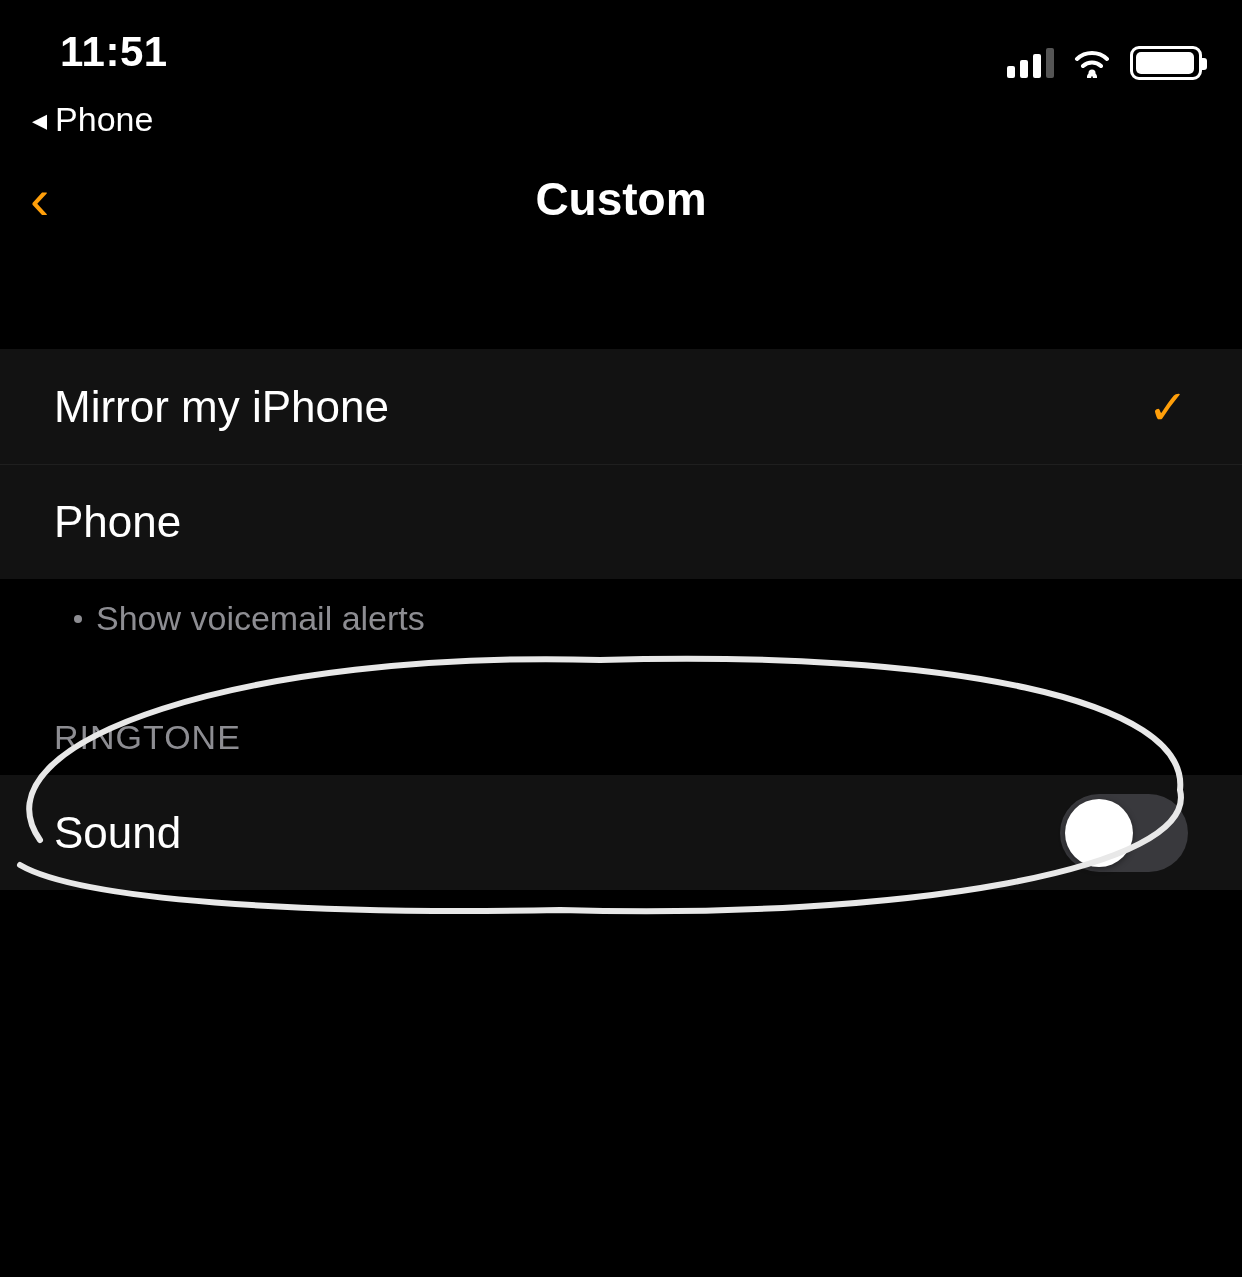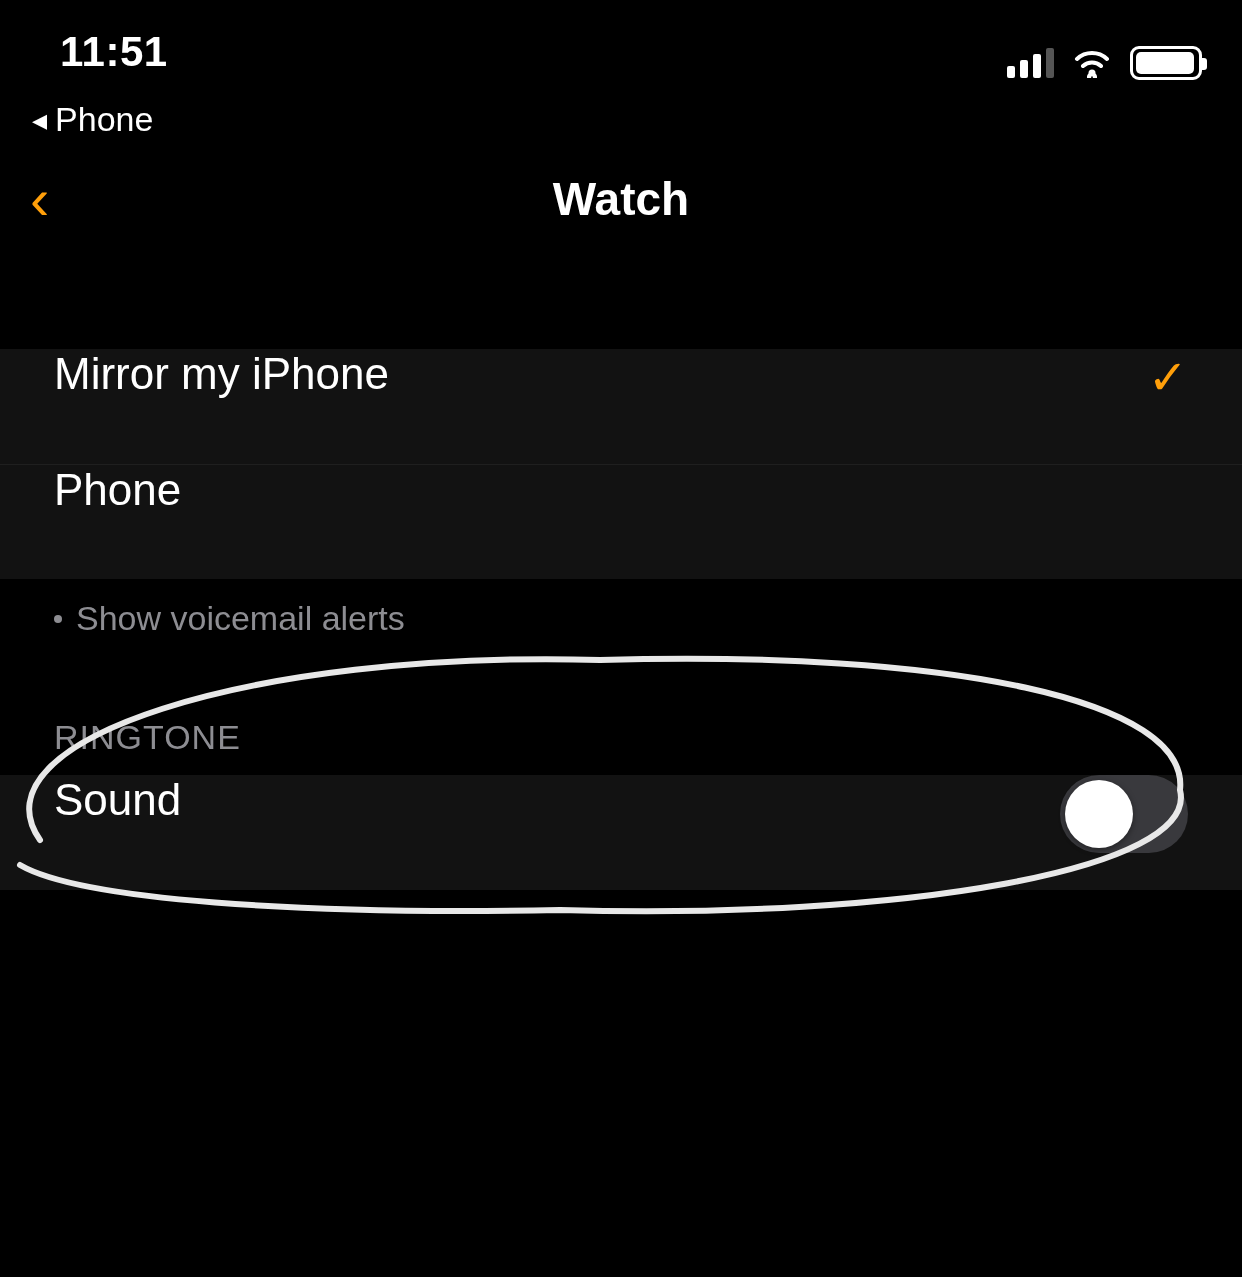--- a/index.html
+++ b/index.html
@@ -112,35 +112,35 @@
     .group { background:#121212; }
     .group-header {
       color:#8d8d92;
       font-size: 34px;
       letter-spacing: 1px;
       text-transform: uppercase;
       padding: 0 54px 18px;
     }
     .row {
       display:flex;
-      align-items:flex-start;
+      align-items:center;
       justify-content:space-between;
       padding: 0 54px;
       height: 115px;
       font-size: 44px;
       border-top: 1px solid rgba(255,255,255,0.06);
     }
     .row:first-child { border-top:none; }
     .row .label { color:#fff; }
     .check { color:#ff9f0a; font-size:48px; }
     .footer-note {
       background:#000;
       color:#8d8d92;
       font-size:34px;
-      padding: 20px 54px 30px;
+      padding: 20px 74px 30px;
       display:flex;
       align-items:center;
       gap:14px;
     }
     .footer-note .dot{
       width:8px;height:8px;border-radius:50%;background:#8d8d92;
     }
     .pre-header { background:#000; padding-top: 50px; }
 
     
@@ -202,21 +202,21 @@
     <div class="battery">
       <div class="level"></div>
     </div>
   </div>
 </div>
 
 <div class="nav-header">
   <div class="back">
     <span class="chev">‹</span>
   </div>
-  <div class="title">Watch</div>
+  <div class="title">Custom</div>
 </div>
 
 <div class="spacer"></div>
 
 <div class="group">
   <div class="row">
     <span class="label">Mirror my iPhone</span>
     <span class="check">✓</span>
   </div>
   <div class="row">

